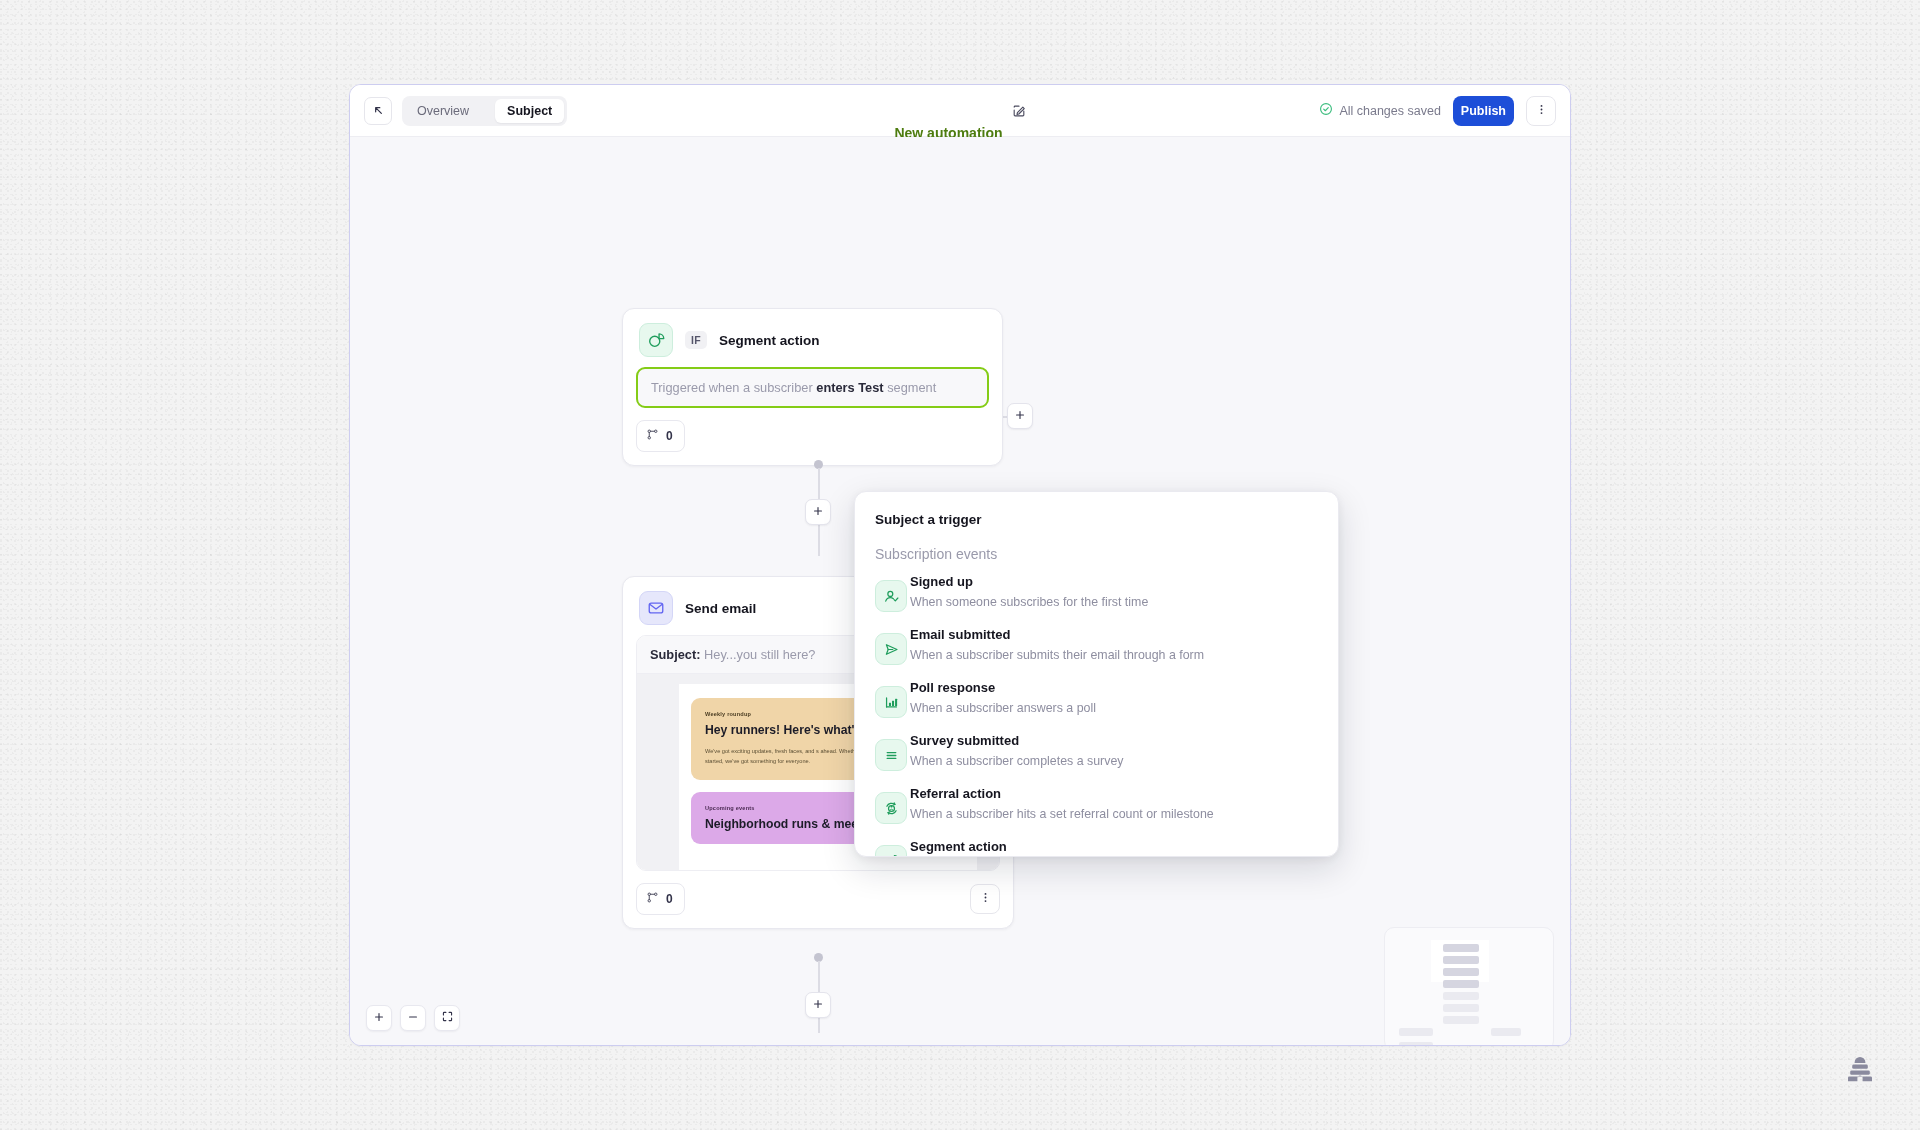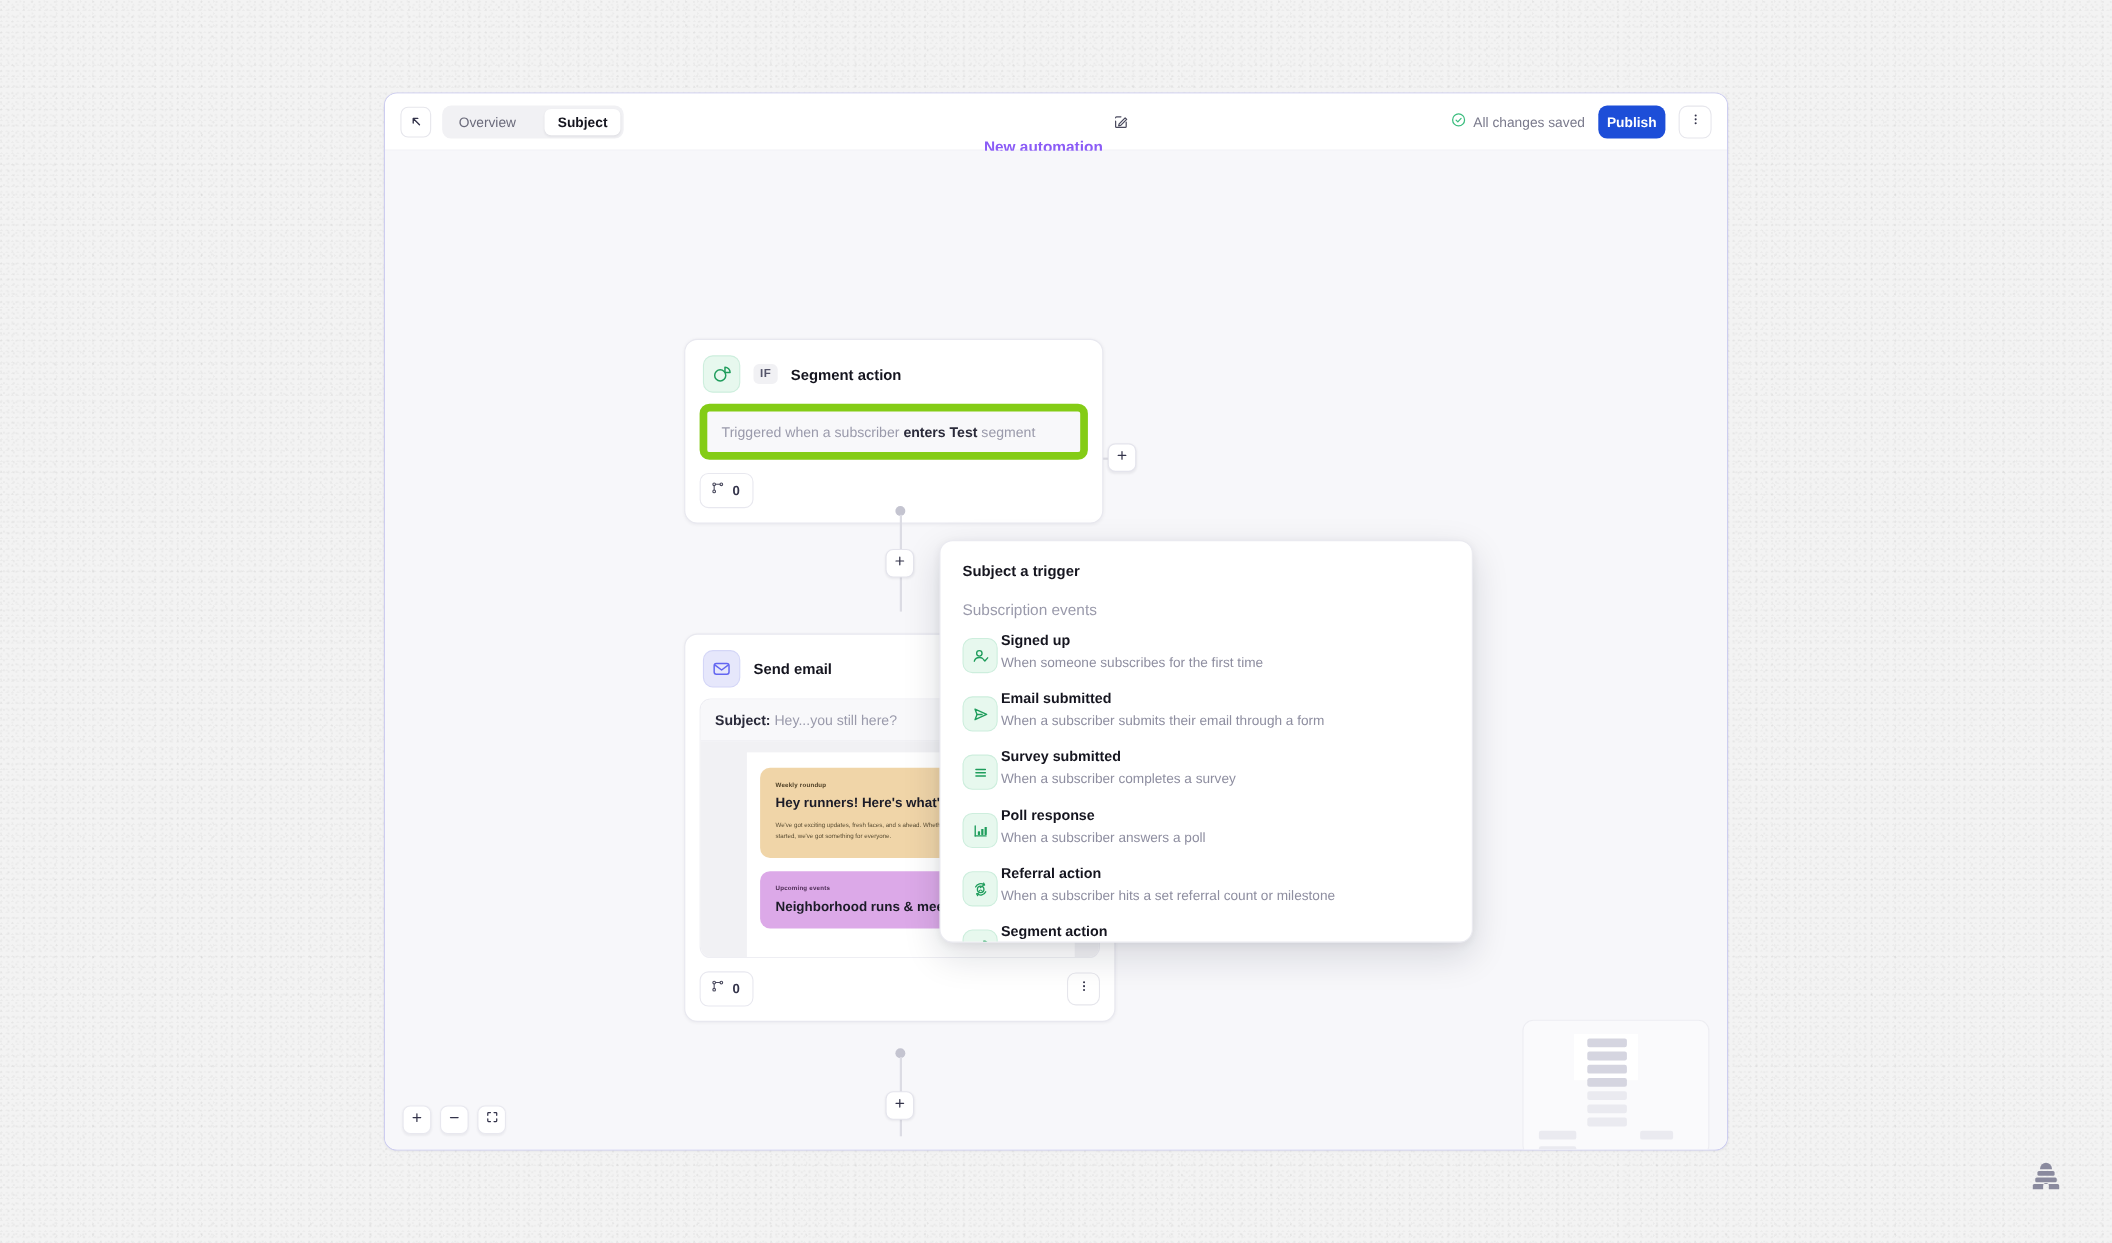--- a/index.html
+++ b/index.html
@@ -98,21 +98,21 @@
     left: 0; right: 0;
     display: flex;
     align-items: center;
     justify-content: center;
     gap: 9px;
     pointer-events: none;
   }
   .title-text {
     font-size: 14px;
     font-weight: 700;
-    color: #8b5cf6;
+    color: #4d7c0f;
     margin-top: 44px;
   }
   .title-edit { pointer-events: auto; cursor: pointer; display:flex; }
 
   .topbar-right {
     margin-left: auto;
     display: flex;
     align-items: center;
     gap: 12px;
   }
@@ -184,21 +184,21 @@
   }
   .node-title {
     font-size: 13.5px;
     font-weight: 700;
     color: #15151f;
   }
 
   .node-body-row {
     margin: 0 13px 12px 13px;
     background: #f8f8fa;
-    border: 7px solid #84cc16;
+    border: 2px solid #84cc16;
     border-radius: 9px;
     padding: 11px 13px;
     font-size: 12.8px;
     color: #9a9aab;
     white-space: nowrap;
   }
   .node-body-row b { color: #2a2a3a; font-weight: 700; }
 
   .node-foot {
     display: flex;
@@ -617,42 +617,42 @@
         </div>
         <div>
           <div class="tp-label">Email submitted</div>
           <div class="tp-desc">When a subscriber submits their email through a form</div>
         </div>
       </div>
 
       <div class="tp-item">
         <div class="tp-icon">
           <svg width="17" height="17" viewBox="0 0 20 20" fill="none">
-            <path d="M5 6.6h10M5 10h10M5 13.4h10" stroke="#1f9d5c" stroke-width="1.7" stroke-linecap="round"></path>
-          </svg>
-        </div>
-        <div>
-          <div class="tp-label">Survey submitted</div>
-          <div class="tp-desc">When a subscriber completes a survey</div>
-        </div>
-      </div>
-
-      <div class="tp-item">
-        <div class="tp-icon">
-          <svg width="17" height="17" viewBox="0 0 20 20" fill="none">
             <path d="M4.2 15.2V4.6" stroke="#1f9d5c" stroke-width="1.45" stroke-linecap="round"></path>
             <path d="M4.2 15.2h11.6" stroke="#1f9d5c" stroke-width="1.45" stroke-linecap="round"></path>
             <rect x="7" y="10.2" width="2.4" height="4" rx="0.5" fill="#1f9d5c"></rect>
             <rect x="10.6" y="7.8" width="2.4" height="6.4" rx="0.5" fill="#1f9d5c"></rect>
             <rect x="14.2" y="5.6" width="2.4" height="8.6" rx="0.5" fill="#1f9d5c"></rect>
           </svg>
         </div>
         <div>
           <div class="tp-label">Poll response</div>
           <div class="tp-desc">When a subscriber answers a poll</div>
+        </div>
+      </div>
+
+      <div class="tp-item">
+        <div class="tp-icon">
+          <svg width="17" height="17" viewBox="0 0 20 20" fill="none">
+            <path d="M5 6.6h10M5 10h10M5 13.4h10" stroke="#1f9d5c" stroke-width="1.7" stroke-linecap="round"></path>
+          </svg>
+        </div>
+        <div>
+          <div class="tp-label">Survey submitted</div>
+          <div class="tp-desc">When a subscriber completes a survey</div>
         </div>
       </div>
 
       <div class="tp-item">
         <div class="tp-icon">
           <svg width="17" height="17" viewBox="0 0 20 20" fill="none">
             <circle cx="10" cy="10" r="3.5" stroke="#1f9d5c" stroke-width="1.45"></circle>
             <path d="M10 8.9a1.1 1.1 0 100-2.2 1.1 1.1 0 000 2.2z" fill="#1f9d5c"></path>
             <path d="M8.2 12.2c.3-.9 1-1.4 1.8-1.4s1.5.5 1.8 1.4" stroke="#1f9d5c" stroke-width="1.1" stroke-linecap="round"></path>
             <path d="M4.6 7.4A6 6 0 0113.8 5.2" stroke="#1f9d5c" stroke-width="1.45" stroke-linecap="round"></path>

